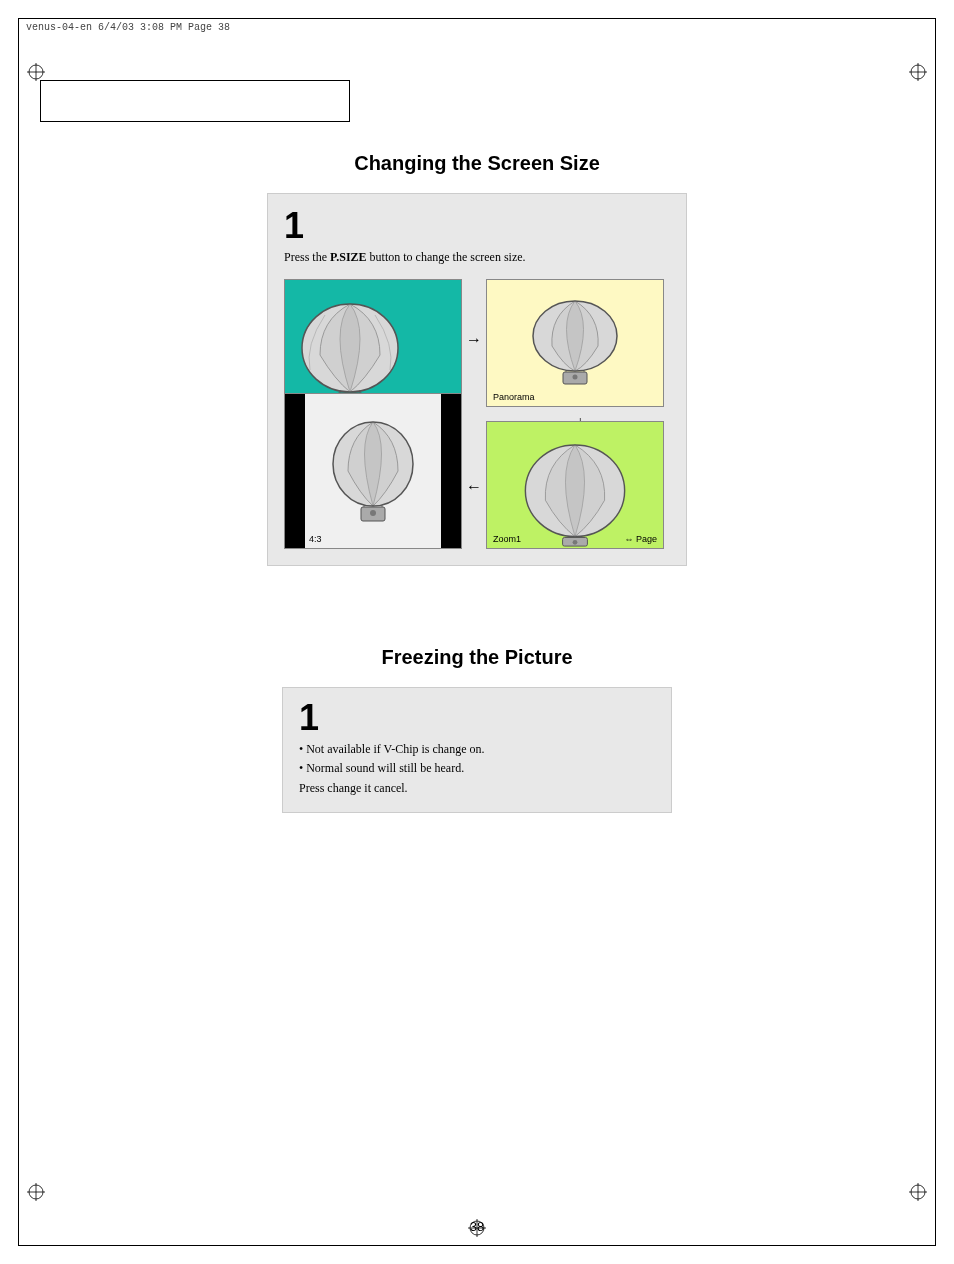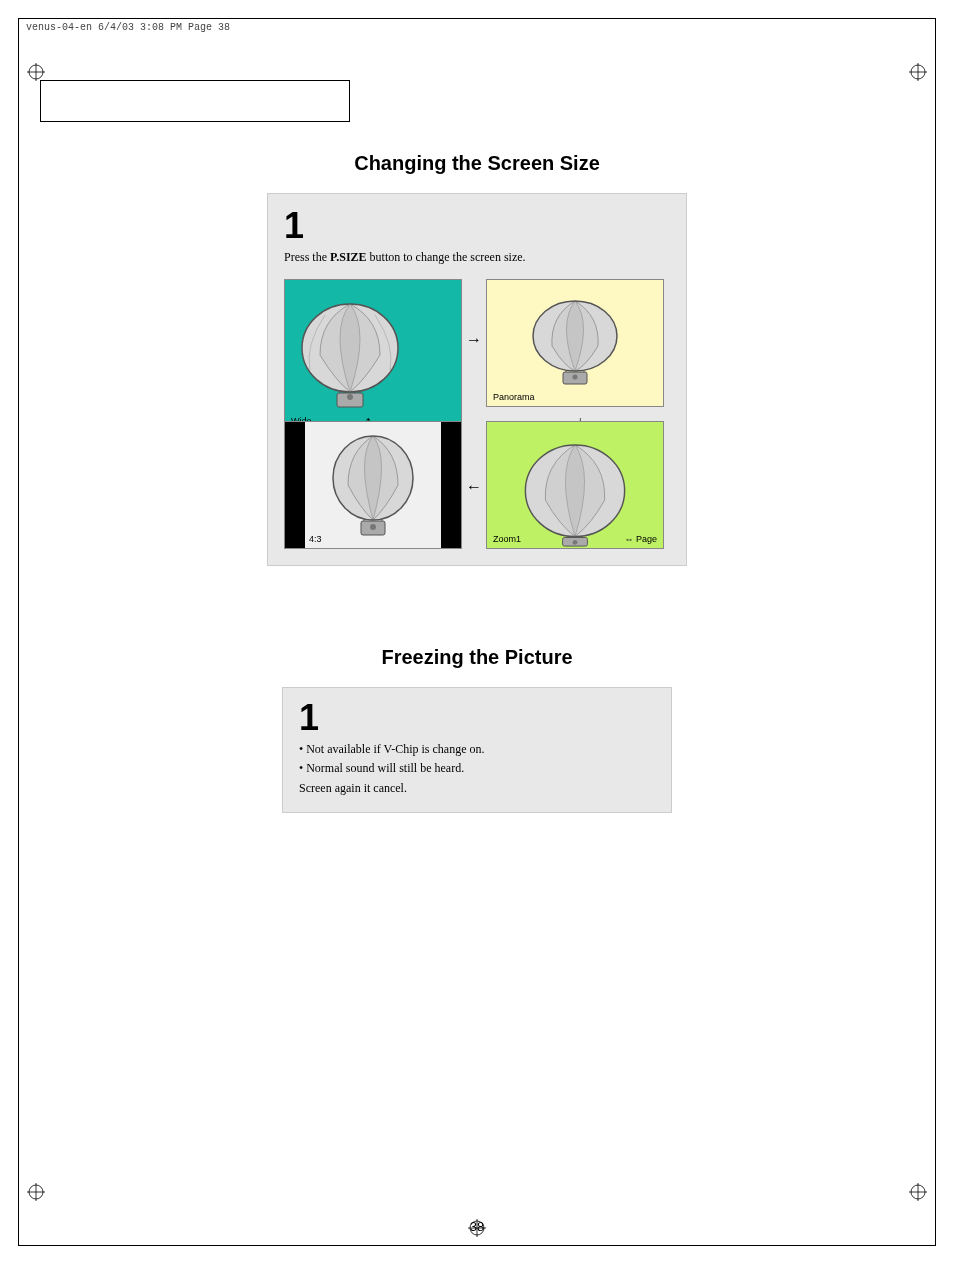--- a/index.html
+++ b/index.html
@@ -234,21 +234,21 @@
             <line x1="74" y1="72" x2="74" y2="74" stroke="#555" stroke-width="0.8"></line>
             <circle cx="65" cy="79" r="2.5" fill="#777"></circle>
           </svg>
           <div style="position:absolute; bottom:4px; left:6px; font-size:9px;">Panorama</div>
         </div>
 
         <div style="position:absolute; top:134px; right:80px; font-size:16px; font-weight:bold;">↓</div>
 
         <div style="position:absolute; top:134px; left:80px; font-size:16px; font-weight:bold;">↑</div>
 
-        <div style="position:absolute; bottom:0; left:0; width:178px; height:128px; border:1px solid #888; background:#f0f0f0; display:flex; align-items:center; justify-content:center; overflow:hidden;">
+        <div style="position:absolute; bottom:0; left:0; width:178px; height:156px; border:1px solid #888; background:#f0f0f0; display:flex; align-items:center; justify-content:center; overflow:hidden;">
 
           <div style="position:absolute; left:0; top:0; bottom:0; width:20px; background:#000;"></div>
           <div style="position:absolute; right:0; top:0; bottom:0; width:20px; background:#000;"></div>
           <svg width="110" height="110" viewBox="0 0 110 110">
             <ellipse cx="55" cy="48" rx="40" ry="42" fill="#d8d8d8" stroke="#555" stroke-width="1.5"></ellipse>
             <path d="M55 6 Q72 28 55 90 Q38 28 55 6" fill="#bbb" stroke="#555" stroke-width="0.8"></path>
             <path d="M55 6 Q80 22 80 55 Q68 78 55 90" fill="#ccc" stroke="#555" stroke-width="0.8" opacity="0.6"></path>
             <path d="M55 6 Q30 22 30 55 Q42 78 55 90" fill="#ccc" stroke="#555" stroke-width="0.8" opacity="0.6"></path>
             <rect x="43" y="91" width="24" height="14" rx="2" fill="#aaa" stroke="#555" stroke-width="1"></rect>
             <line x1="46" y1="89" x2="46" y2="91" stroke="#555" stroke-width="0.8"></line>
@@ -278,20 +278,20 @@
   </div>
 
   <div class="freezing-section">
     <div class="section-title">Freezing the Picture</div>
 
     <div class="freezing-instruction-box">
       <div class="step-number">1</div>
       <div class="instruction-text">
         <div>• Not available if V-Chip is change on.</div>
         <div>• Normal sound will still be heard.</div>
-        <div>Screen again it cancel.</div>
+        <div>Press change it cancel.</div>
       </div>
     </div>
   </div>
 
 </div>
 
 <div class="page-number">38</div>
 
 </body></html>

